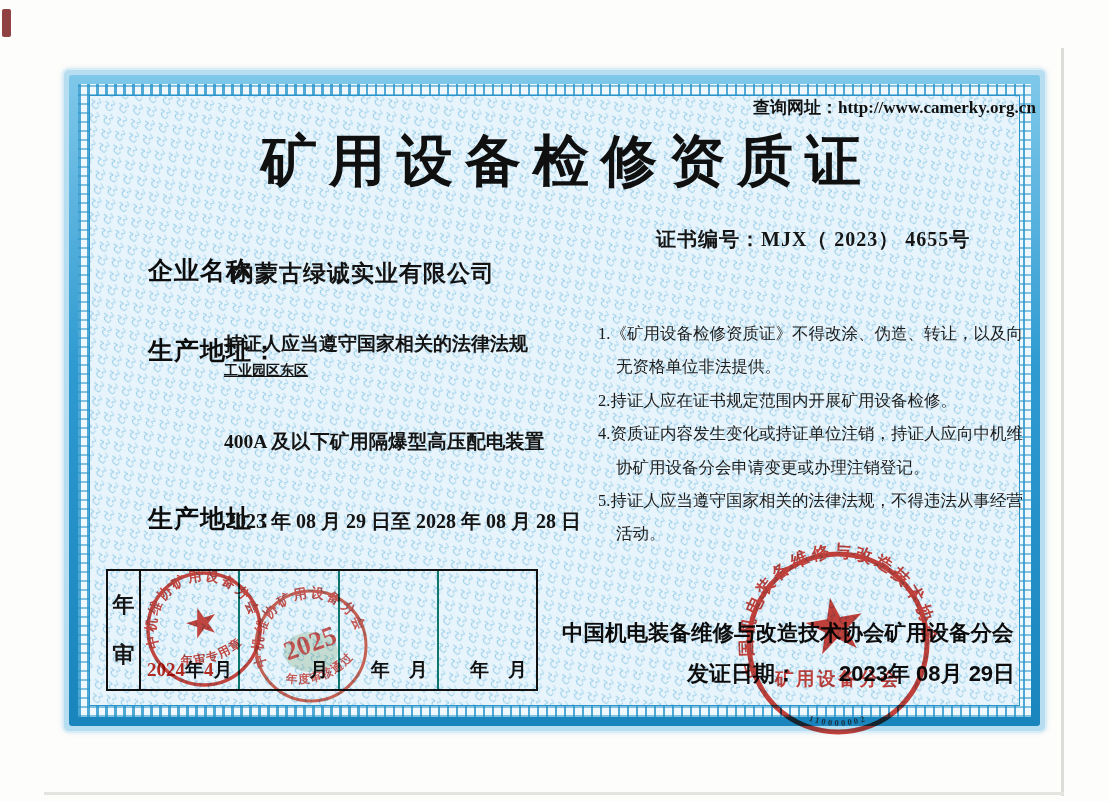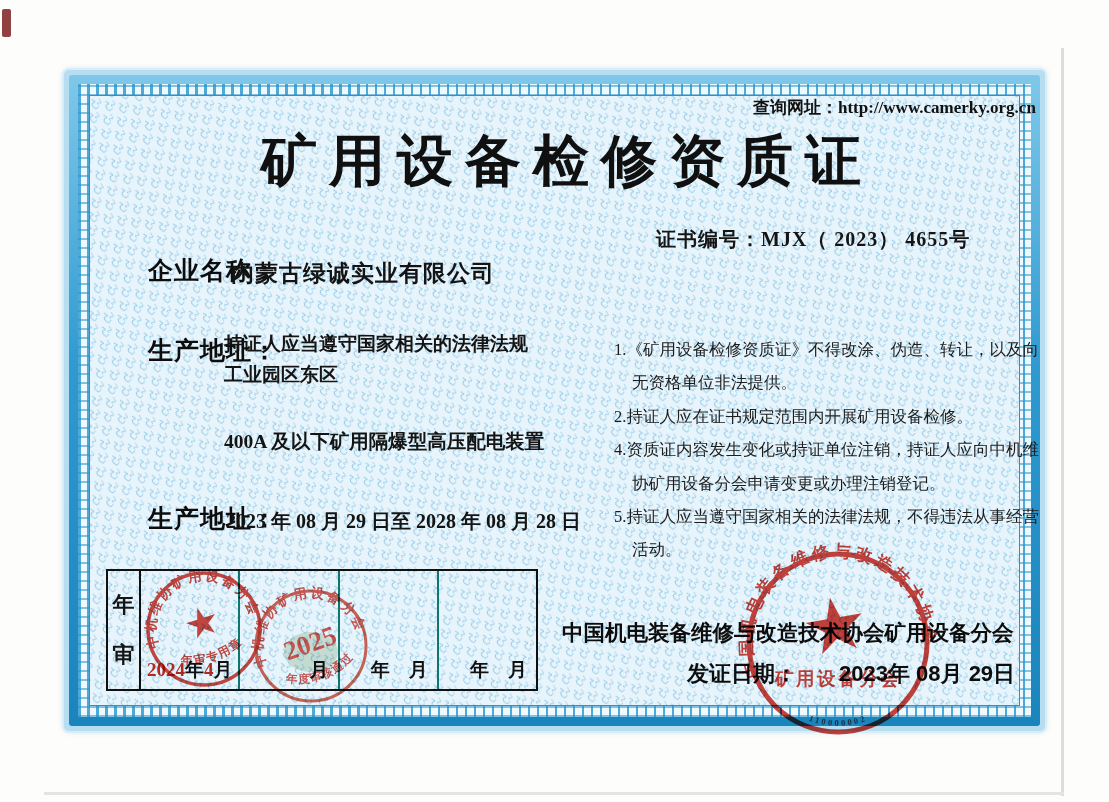--- a/index.html
+++ b/index.html
@@ -32,21 +32,21 @@
   .url-line{left:753px;top:96px;font-family:"Liberation Serif",serif;font-weight:bold;font-size:17px;color:#111;}
   .cert-title{left:65px;width:980px;top:124px;text-align:center;font-size:56px;font-weight:bold;
               letter-spacing:12px;padding-left:12px;color:#101010;}
   .cert-no{left:656px;top:226px;font-family:"Liberation Serif",serif;font-weight:600;font-size:20px;letter-spacing:1px;}
 
   .f-label{font-size:25px;font-weight:bold;color:#0d0d0d;letter-spacing:1px;margin-left:44px;}
   .f-value{font-family:"Liberation Serif",serif;font-weight:bold;color:#141414;}
 
   .notice-title{left:598px;width:424px;top:280px;text-align:center;font-family:"Liberation Serif",serif;
                 font-weight:600;font-size:26px;letter-spacing:28px;padding-left:28px;}
-  .notice-list{position:absolute;left:598px;top:317px;width:430px;margin:16px;padding:0;list-style:none;
+  .notice-list{position:absolute;left:598px;top:317px;width:430px;margin:0;padding:0;list-style:none;
                font-family:"Liberation Serif",serif;font-size:16.5px;line-height:33.4px;color:#1c1c1c;}
   .notice-list li{padding-left:18px;text-indent:-18px;white-space:normal;}
 
   
   .ar-table{position:absolute;left:106px;top:569px;width:432px;height:122px;box-sizing:border-box;
             border:2.5px solid #101010;display:flex;}
   .ar-head{width:31px;border-right:2.5px solid #101010;display:flex;flex-direction:column;
            align-items:center;justify-content:space-evenly;font-family:"Liberation Serif",serif;
            font-weight:600;font-size:22px;}
   .ar-cell{flex:1;position:relative;border-right:2px solid #0f766e;}
@@ -99,21 +99,21 @@
 
     <div class="abs cert-no">
       <span>证书编号：</span><span>MJX（ 2023） 4655号</span>
     </div>
 
     <div class="abs f-label" style="left:104px;top:254px;">企业名称：</div>
     <div class="abs f-value" style="left:231px;top:258px;font-size:23px;letter-spacing:1px;">内蒙古绿诚实业有限公司</div>
 
     <div class="abs f-label" style="left:104px;top:334px;">生产地址：</div>
     <div class="abs f-value" style="left:224px;top:331px;font-size:19px;">持证人应当遵守国家相关的法律法规</div>
-    <div class="abs f-value" style="left:224px;top:362px;font-size:19px;">工业园区东区</div>
+    <div class="abs f-value" style="left:224px;top:362px;font-size:14px;text-decoration:underline;">工业园区东区</div>
 
     <div class="abs f-value" style="left:224px;top:428px;font-size:19.5px;">400A 及以下矿用隔爆型高压配电装置</div>
 
     <div class="abs f-label" style="left:104px;top:502px;">生产地址：</div>
     <div class="abs f-value" style="left:226px;top:508px;font-size:20px;font-weight:600;">2023 年 08 月 29 日至 2028 年 08 月 28 日</div>
 
     <ul class="notice-list">
       <li>1.《矿用设备检修资质证》不得改涂、伪造、转让，以及向无资格单位非法提供。</li>
       <li>2.持证人应在证书规定范围内开展矿用设备检修。</li>
       <li>4.资质证内容发生变化或持证单位注销，持证人应向中机维协矿用设备分会申请变更或办理注销登记。</li>

